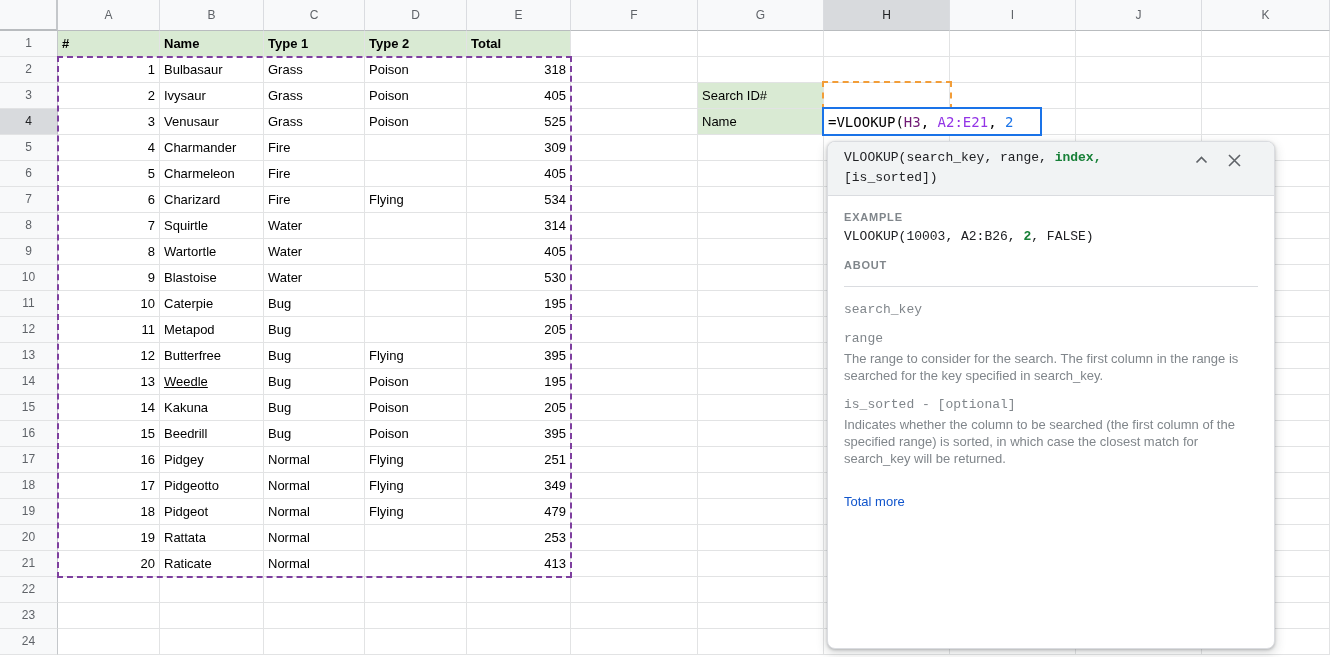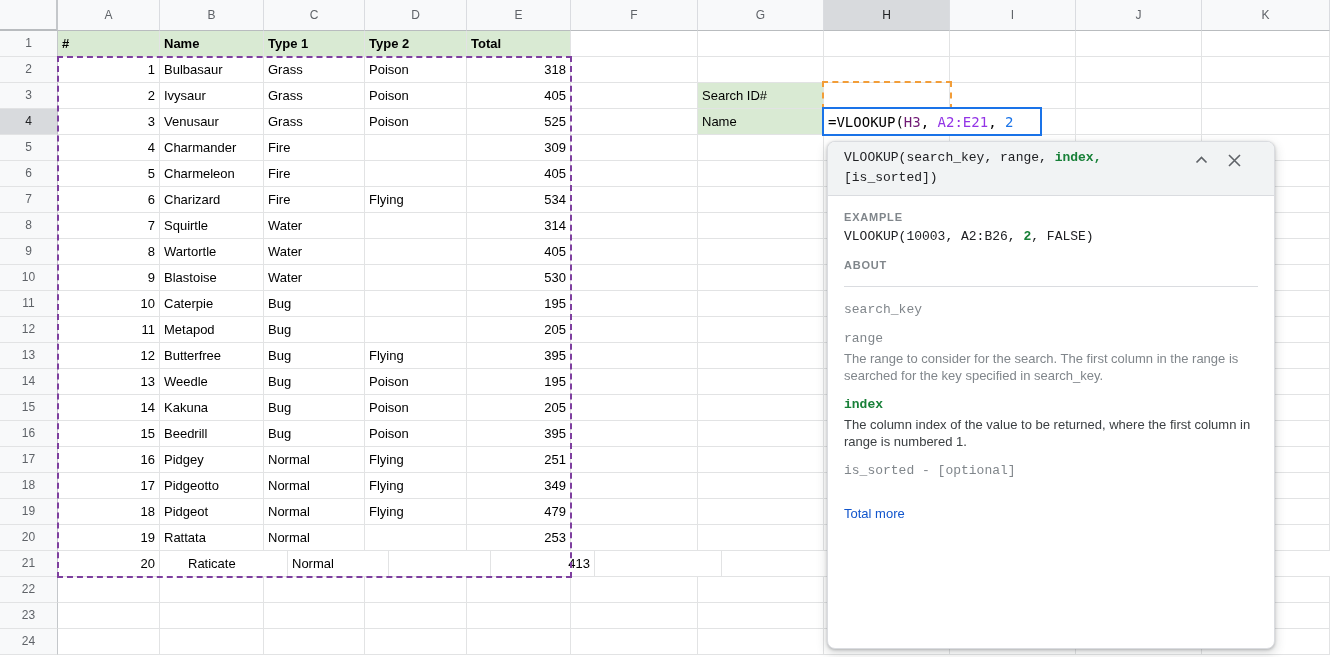--- a/index.html
+++ b/index.html
@@ -267,21 +267,21 @@
         <div class="cell" style="width: 127px;"></div>
         <div class="cell" style="width: 126px;"></div>
         <div class="cell" style="width: 126px;"></div>
         <div class="cell" style="width: 126px;"></div>
         <div class="cell" style="width: 126px;"></div>
         <div class="cell" style="width: 128px;"></div>
       </div>
       <div class="row">
         <div class="rowhead">14</div>
         <div class="cell num" style="width: 102px;">13</div>
-        <div class="cell" style="width: 104px;">Weedle</div>
+        <div class="cell" style="width: 104px; text-decoration: underline;">Weedle</div>
         <div class="cell" style="width: 101px;">Bug</div>
         <div class="cell" style="width: 102px;">Poison</div>
         <div class="cell num" style="width: 104px;">195</div>
         <div class="cell" style="width: 127px;"></div>
         <div class="cell" style="width: 126px;"></div>
         <div class="cell" style="width: 126px;"></div>
         <div class="cell" style="width: 126px;"></div>
         <div class="cell" style="width: 126px;"></div>
         <div class="cell" style="width: 128px;"></div>
       </div>
@@ -365,21 +365,21 @@
         <div class="cell" style="width: 127px;"></div>
         <div class="cell" style="width: 126px;"></div>
         <div class="cell" style="width: 126px;"></div>
         <div class="cell" style="width: 126px;"></div>
         <div class="cell" style="width: 126px;"></div>
         <div class="cell" style="width: 128px;"></div>
       </div>
       <div class="row">
         <div class="rowhead">21</div>
         <div class="cell num" style="width: 102px;">20</div>
-        <div class="cell" style="width: 104px; margin-left: 24px;">Raticate</div>
+        <div class="cell" style="width: 104px;">Raticate</div>
         <div class="cell" style="width: 101px;">Normal</div>
         <div class="cell" style="width: 102px;"></div>
         <div class="cell num" style="width: 104px;">413</div>
         <div class="cell" style="width: 127px;"></div>
         <div class="cell" style="width: 126px;"></div>
         <div class="cell" style="width: 126px;"></div>
         <div class="cell" style="width: 126px;"></div>
         <div class="cell" style="width: 126px;"></div>
         <div class="cell" style="width: 128px;"></div>
       </div>
@@ -455,24 +455,21 @@
       <div class="code"><span>VLOOKUP(10003, A2:B26, </span><span class="hl">2</span><span>, FALSE)</span></div>
       <div class="section-label spacer-about">ABOUT</div>
       <hr class="divider">
       <div class="param">
         <div class="param-name">search_key</div>
       </div>
       <div class="param">
         <div class="param-name">range</div>
         <div class="param-desc">The range to consider for the search. The first column in the range is searched for the key specified in search_key.</div>
       </div>
-      <div class="param active">
-        <div class="param-name">index</div>
-        <div class="param-desc">The column index of the value to be returned, where the first column in range is numbered 1.</div>
-      </div>
       <div class="param">
         <div class="param-name">is_sorted - [optional]</div>
+        <div class="param-desc">Indicates whether the column to be searched (the first column of the specified range) is sorted, in which case the closest match for search_key will be returned.</div>
       </div>
       <a class="learn-more">Total more</a>
     </div>
   </div>
 
 </div>
 
 </body></html>

